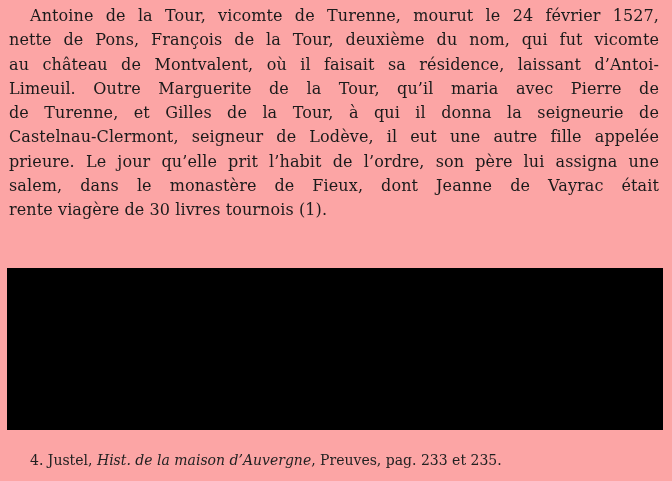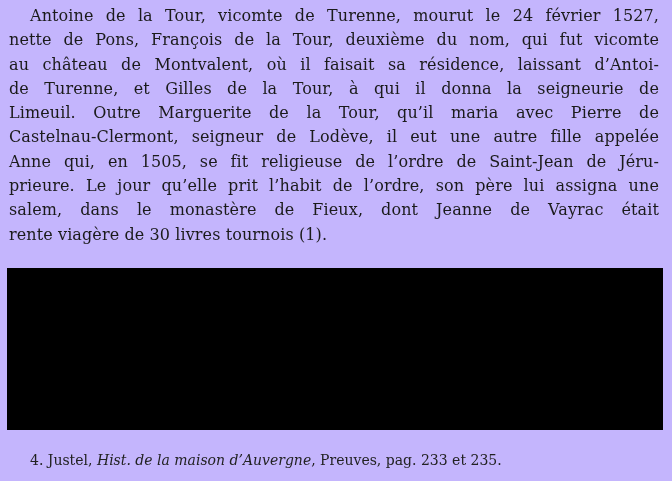--- a/index.html
+++ b/index.html
@@ -3,21 +3,21 @@
 <meta charset="utf-8">
 <style>
   html, body {
     margin: 0;
     padding: 0;
   }
   .page {
     position: relative;
     width: 672px;
     height: 481px;
-    background: #c4b5fd;
+    background: #fca5a5;
     overflow: hidden;
     font-family: "DejaVu Serif", "Liberation Serif", serif;
   }
   .paragraph {
     position: absolute;
     left: 9px;
     top: 4px;
     width: 650px;
     font-size: 16px;
     line-height: 24.3px;
@@ -58,24 +58,23 @@
 </style>
 </head>
 <body>
 
 <div class="page">
 
   <div class="paragraph">
     <div class="line first">Antoine de la Tour, vicomte de Turenne, mourut le 24 février 1527,</div>
     <div class="line">nette de Pons, François de la Tour, deuxième du nom, qui fut vicomte</div>
     <div class="line">au château de Montvalent, où il faisait sa résidence, laissant d’Antoi-</div>
+    <div class="line">Limeuil. Outre Marguerite de la Tour, qu’il maria avec Pierre de</div>
     <div class="line">de Turenne, et Gilles de la Tour, à qui il donna la seigneurie de</div>
-    <div class="line">Limeuil. Outre Marguerite de la Tour, qu’il maria avec Pierre de</div>
     <div class="line">Castelnau-Clermont, seigneur de Lodève, il eut une autre fille appelée</div>
-    <div class="line">Anne qui, en 1505, se fit religieuse de l’ordre de Saint-Jean de Jéru-</div>
     <div class="line">prieure. Le jour qu’elle prit l’habit de l’ordre, son père lui assigna une</div>
     <div class="line">salem, dans le monastère de Fieux, dont Jeanne de Vayrac était</div>
     <div class="line last">rente viagère de 30 livres tournois (1).</div>
   </div>
 
   <div class="redaction"></div>
 
   <div class="footnote">
     <span>4. Justel, </span><span class="italic">Hist. de la maison d’Auvergne</span><span>, Preuves, pag. 233 et 235.</span>
   </div>

